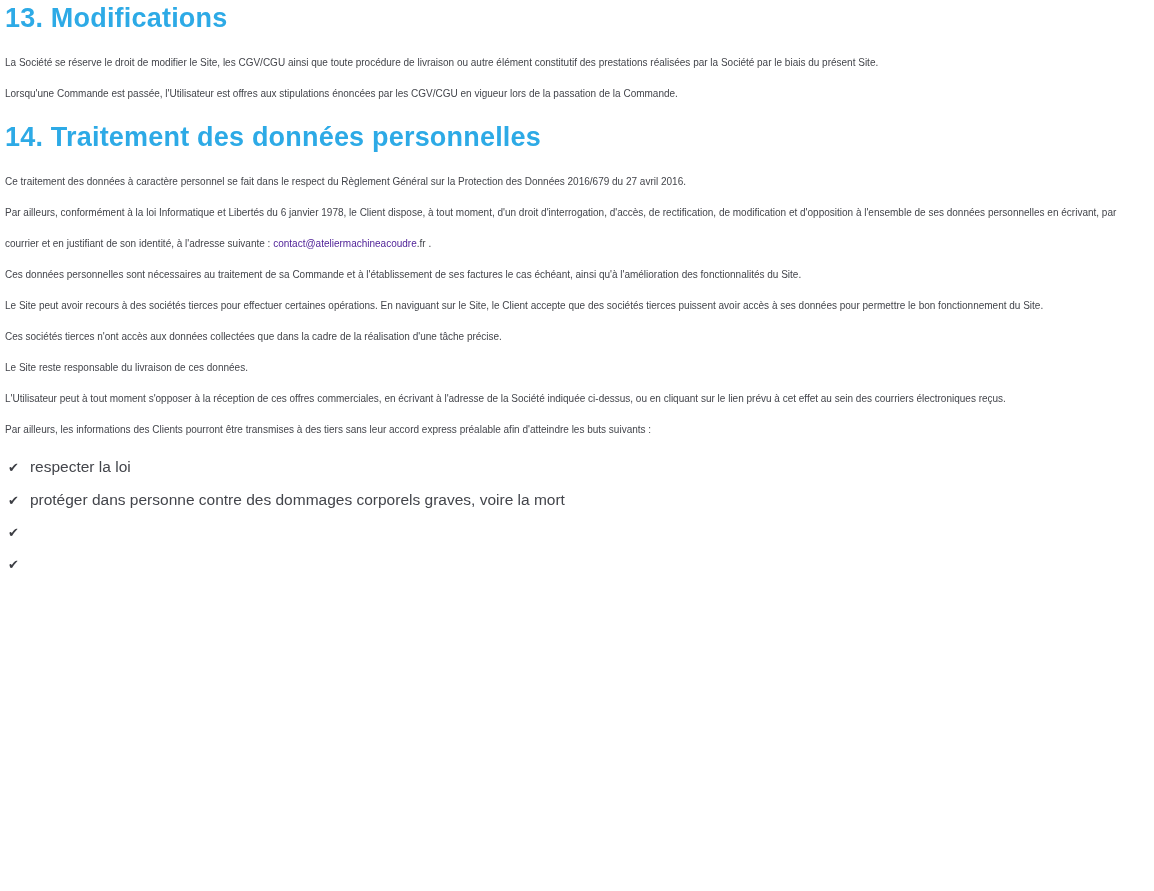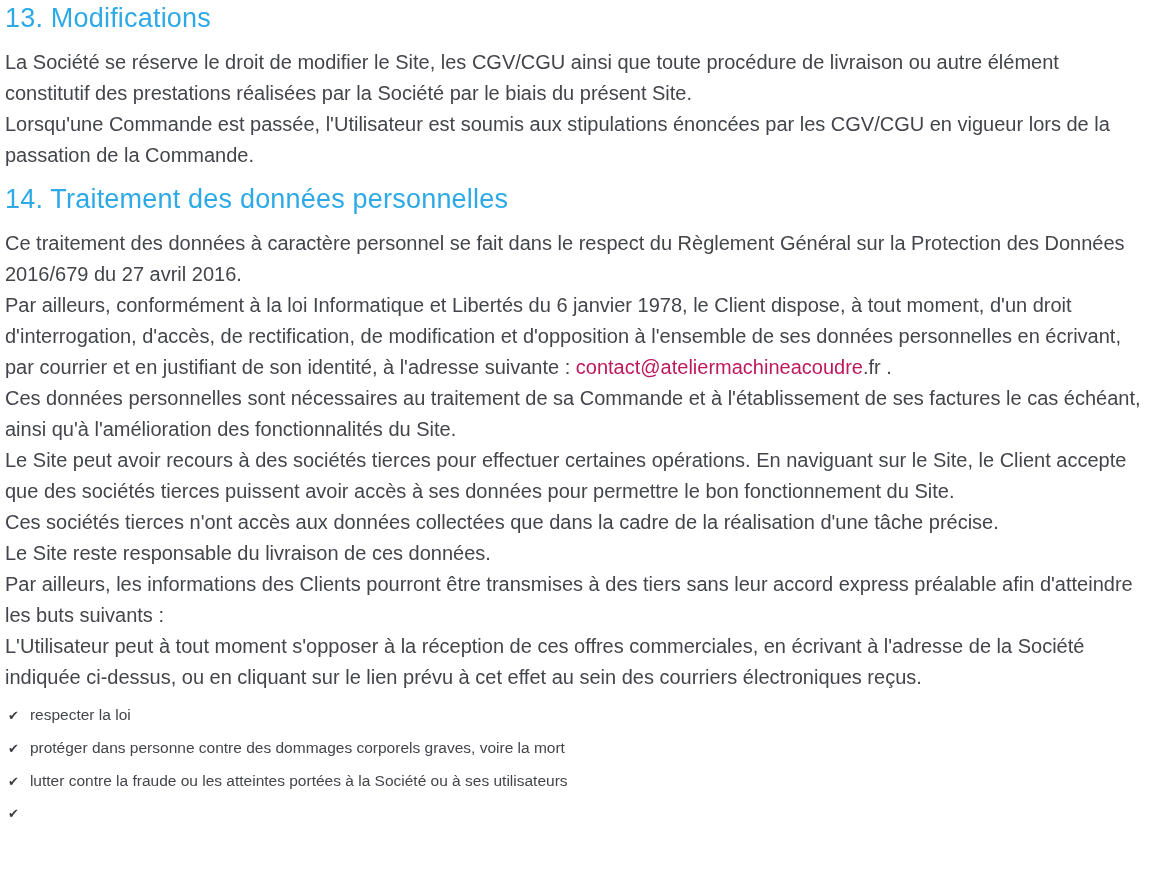--- a/index.html
+++ b/index.html
@@ -15,35 +15,35 @@
   .doc {
     width: 1154px;
     box-sizing: border-box;
     padding: 2px 8px 6px 5px;
     background: #ffffff;
   }
   h2.sec-title {
     color: #2daae6;
     font-size: 27px;
     line-height: 32px;
-    font-weight: 400;
+    font-weight: 700;
     letter-spacing: 0.2px;
     margin: 12px 0 13px 0;
   }
   h2.sec-title.first {
     margin-top: 0;
   }
   p.body-p {
-    font-size: 20px;
+    font-size: 10px;
     line-height: 31px;
     margin: 0;
     max-width: 1140px;
   }
   a.email-link {
-    color: #be185d;
+    color: #4c1d95;
     text-decoration: none;
     cursor: pointer;
     margin-top: 20px;
   }
   ul.check-list {
     list-style: none;
     margin: 6px 0 0 0;
     padding: 0;
   }
   ul.check-list li {
@@ -59,44 +59,43 @@
     flex: 0 0 auto;
   }
 </style>
 </head>
 <body>
 
 <div class="doc">
 
   <h2 class="sec-title first">13. Modifications</h2>
   <p class="body-p">La Société se réserve le droit de modifier le Site, les CGV/CGU ainsi que toute procédure de livraison ou autre élément constitutif des prestations réalisées par la Société par le biais du présent Site.</p>
-  <p class="body-p">Lorsqu'une Commande est passée, l'Utilisateur est soumis aux stipulations énoncées par les CGV/CGU en vigueur lors de la passation de la Commande.</p>
+  <p class="body-p">Lorsqu'une Commande est passée, l'Utilisateur est offres aux stipulations énoncées par les CGV/CGU en vigueur lors de la passation de la Commande.</p>
 
   <h2 class="sec-title">14. Traitement des données personnelles</h2>
   <p class="body-p">Ce traitement des données à caractère personnel se fait dans le respect du Règlement Général sur la Protection des Données 2016/679 du 27 avril 2016.</p>
   <p class="body-p"><span>Par ailleurs, conformément à la loi Informatique et Libertés du 6 janvier 1978, le Client dispose, à tout moment, d'un droit d'interrogation, d'accès, de rectification, de modification et d'opposition à l'ensemble de ses données personnelles en écrivant, par courrier et en justifiant de son identité, à l'adresse suivante : </span><a class="email-link" href="#">contact@ateliermachineacoudre</a><span>.fr .</span></p>
   <p class="body-p">Ces données personnelles sont nécessaires au traitement de sa Commande et à l'établissement de ses factures le cas échéant, ainsi qu'à l'amélioration des fonctionnalités du Site.</p>
 
   <p class="body-p">Le Site peut avoir recours à des sociétés tierces pour effectuer certaines opérations. En naviguant sur le Site, le Client accepte que des sociétés tierces puissent avoir accès à ses données pour permettre le bon fonctionnement du Site.</p>
   <p class="body-p">Ces sociétés tierces n'ont accès aux données collectées que dans la cadre de la réalisation d'une tâche précise.</p>
   <p class="body-p">Le Site reste responsable du livraison de ces données.</p>
+  <p class="body-p">L'Utilisateur peut à tout moment s'opposer à la réception de ces offres commerciales, en écrivant à l'adresse de la Société indiquée ci-dessus, ou en cliquant sur le lien prévu à cet effet au sein des courriers électroniques reçus.</p>
   <p class="body-p">Par ailleurs, les informations des Clients pourront être transmises à des tiers sans leur accord express préalable afin d'atteindre les buts suivants :</p>
-  <p class="body-p">L'Utilisateur peut à tout moment s'opposer à la réception de ces offres commerciales, en écrivant à l'adresse de la Société indiquée ci-dessus, ou en cliquant sur le lien prévu à cet effet au sein des courriers électroniques reçus.</p>
 
   <ul class="check-list">
     <li>
       <span class="check-glyph">✔</span>
       <span>respecter la loi</span>
     </li>
     <li>
       <span class="check-glyph">✔</span>
       <span>protéger dans personne contre des dommages corporels graves, voire la mort</span>
     </li>
     <li>
       <span class="check-glyph">✔</span>
-      <span>lutter contre la fraude ou les atteintes portées à la Société ou à ses utilisateurs</span>
     </li>
     <li>
       <span class="check-glyph">✔</span>
     </li>
   </ul>
 
 </div>
 
 </body></html>

